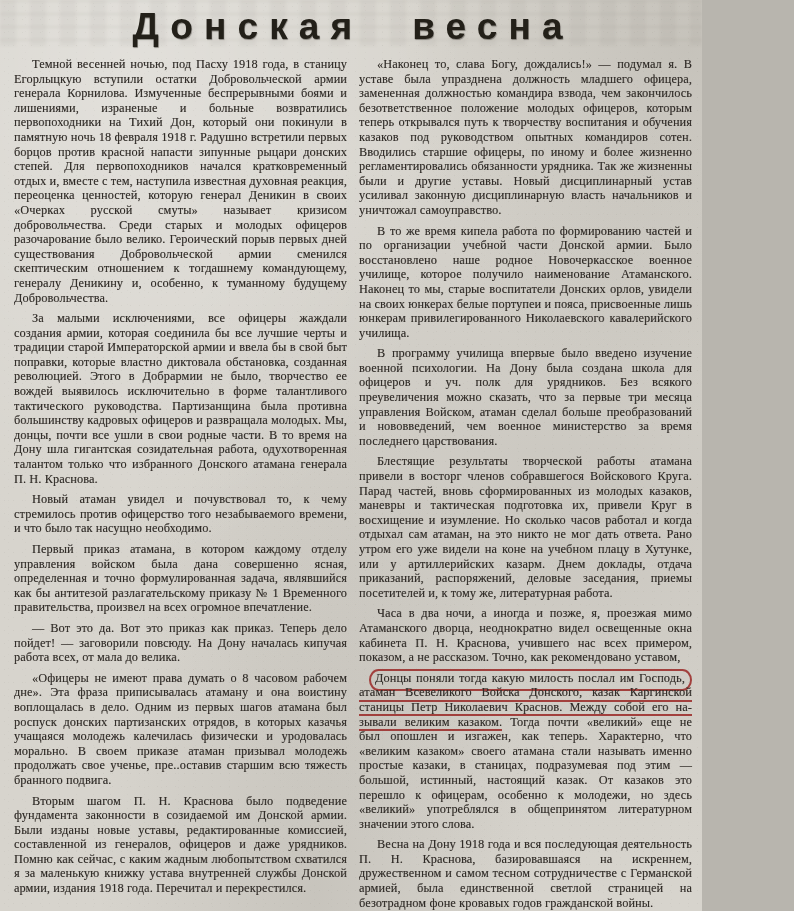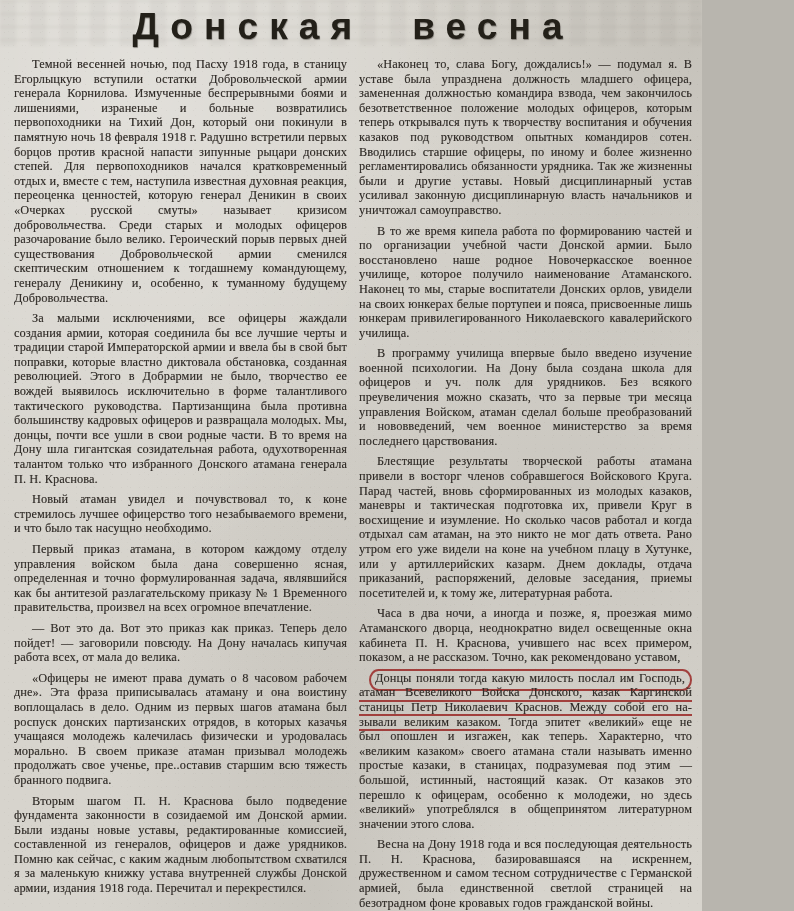--- a/index.html
+++ b/index.html
@@ -94,39 +94,39 @@
   <div class="bleed"></div>
   <div class="grain"></div>
 
   <h1 class="title">Донская весна</h1>
 
   <div class="columns">
 
     <div class="col">
       <p>Темной весенней ночью, под Пасху 1918 года, в станицу Егорлыцкую вступили остатки Добровольческой армии генерала Корнилова. Измученные беспрерывными боями и лишениями, израненые и больные возвратились первопоходники на Тихий Дон, который они покинули в памятную ночь 18 февраля 1918 г. Радушно встретили первых борцов против красной напасти зипунные рыцари донских степей. Для первопоходников начался кратковременный отдых и, вместе с тем, наступила известная духовная реакция, переоценка ценностей, которую генерал Деникин в своих «Очерках русской смуты» называет кризисом добровольчества. Среди старых и молодых офицеров разочарование было велико. Героический порыв первых дней существования Добровольческой армии сменился скептическим отношением к тогдашнему командующему, генералу Деникину и, особенно, к туманному будущему Добровольчества.</p>
       <p>За малыми исключениями, все офицеры жаждали создания армии, которая соединила бы все лучшие черты и традиции старой Императорской армии и ввела бы в свой быт поправки, которые властно диктовала обстановка, созданная революцией. Этого в Добрармии не было, творчество ее вождей выявилось исключительно в форме талантливого тактического руководства. Партизанщина была противна большинству кадровых офицеров и развращала молодых. Мы, донцы, почти все ушли в свои родные части. В то время на Дону шла гигантская созидательная работа, одухотворенная талантом только что избранного Донского атамана генерала П. Н. Краснова.</p>
-      <p>Новый атаман увидел и почувствовал то, к коне стремилось лучшее офицерство того незабываемого времени, и что было так насущно необходимо.</p>
+      <p>Новый атаман увидел и почувствовал то, к чему стремилось против офицерство того незабываемого времени, и что было так насущно необходимо.</p>
       <p>Первый приказ атамана, в котором каждому отделу управления войском была дана совершенно ясная, определенная и точно формулированная задача, являвшийся как бы антитезой разлагательскому приказу № 1 Временного правительства, произвел на всех огромное впечатление.</p>
       <p>— Вот это да. Вот это приказ как приказ. Теперь дело пойдет! — заговорили повсюду. На Дону началась кипучая работа всех, от мала до велика.</p>
       <p>«Офицеры не имеют права думать о 8 часовом рабочем дне». Эта фраза приписывалась атаману и она воистину воплощалась в дело. Одним из первых шагов атамана был роспуск донских партизанских отрядов, в которых казачья учащаяся молодежь калечилась физически и уродовалась морально. В своем приказе атаман призывал молодежь продолжать свое ученье, пре..оставив старшим всю тяжесть бранного подвига.</p>
       <p>Вторым шагом П. Н. Краснова было подведение фундамента законности в созидаемой им Донской армии. Были изданы новые уставы, редактированные комиссией, составленной из генералов, офицеров и даже урядников. Помню как сейчас, с каким жадным любопытством схватился я за маленькую книжку устава внутренней службы Донской армии, издания 1918 года. Перечитал и перекрестился.</p>
     </div>
 
     <div class="col">
       <p>«Наконец то, слава Богу, дождались!» — подумал я. В уставе была упразднена должность младшего офицера, замененная должностью командира взвода, чем закончилось безответственное положение молодых офицеров, которым теперь открывался путь к творчеству воспитания и обучения казаков под руководством опытных командиров сотен. Вводились старшие офицеры, по иному и более жизненно регламентировались обязанности урядника. Так же жизненны были и другие уставы. Новый дисциплинарный устав усиливал законную дисциплинарную власть начальников и уничтожал самоуправство.</p>
       <p>В то же время кипела работа по формированию частей и по организации учебной части Донской армии. Было восстановлено наше родное Новочеркасское военное училище, которое получило наименование Атаманского. Наконец то мы, старые воспитатели Донских орлов, увидели на своих юнкерах белые портупеи и пояса, присвоенные лишь юнкерам привилегированного Николаевского кавалерийского училища.</p>
       <p>В программу училища впервые было введено изучение военной психологии. На Дону была создана школа для офицеров и уч. полк для урядников. Без всякого преувеличения можно сказать, что за первые три месяца управления Войском, атаман сделал больше преобразований и нововведений, чем военное министерство за время последнего царствования.</p>
       <p>Блестящие результаты творческой работы атамана привели в восторг членов собравшегося Войскового Круга. Парад частей, вновь сформированных из молодых казаков, маневры и тактическая подготовка их, привели Круг в восхищение и изумление. Но сколько часов работал и когда отдыхал сам атаман, на это никто не мог дать ответа. Рано утром его уже видели на коне на учебном плацу в Хутунке, или у артиллерийских казарм. Днем доклады, отдача приказаний, распоряжений, деловые заседания, приемы посетителей и, к тому же, литературная работа.</p>
       <p>Часа в два ночи, а иногда и позже, я, проезжая мимо Атаманского дворца, неоднократно видел освещенные окна кабинета П. Н. Краснова, учившего нас всех примером, показом, а не рассказом. Точно, как рекомендовано уставом,</p>
 
       <div>
         <div class="hl-line first"><span class="red-box">Донцы поняли тогда какую милость послал им Господь,</span></div>
         <div class="hl-line"><span class="red-underline">атаман Всевеликого Войска Донского, казак Каргинской</span></div>
         <div class="hl-line"><span class="red-underline">станицы Петр Николаевич Краснов. Между собой его на-</span></div>
-        <div class="hl-line"><span class="red-underline">зывали великим казаком.</span><span> Тогда эпитет «великий» еще не</span></div>
+        <div class="hl-line"><span class="red-underline">зывали великим казаком.</span><span> Тогда почти «великий» еще не</span></div>
         <p class="cont">был опошлен и изгажен, как теперь. Характерно, что «великим казаком» своего атамана стали называть именно простые казаки, в станицах, подразумевая под этим — большой, истинный, настоящий казак. От казаков это перешло к офицерам, особенно к молодежи, но здесь «великий» употреблялся в общепринятом литературном значении этого слова.</p>
       </div>
 
       <p>Весна на Дону 1918 года и вся последующая деятельность П. Н. Краснова, базировавшаяся на искреннем, дружественном и самом тесном сотрудничестве с Германской армией, была единственной светлой страницей на безотрадном фоне кровавых годов гражданской войны.</p>
 
       <div class="signature">Б. Полозов.</div>
     </div>
 
   </div>
 </div>

